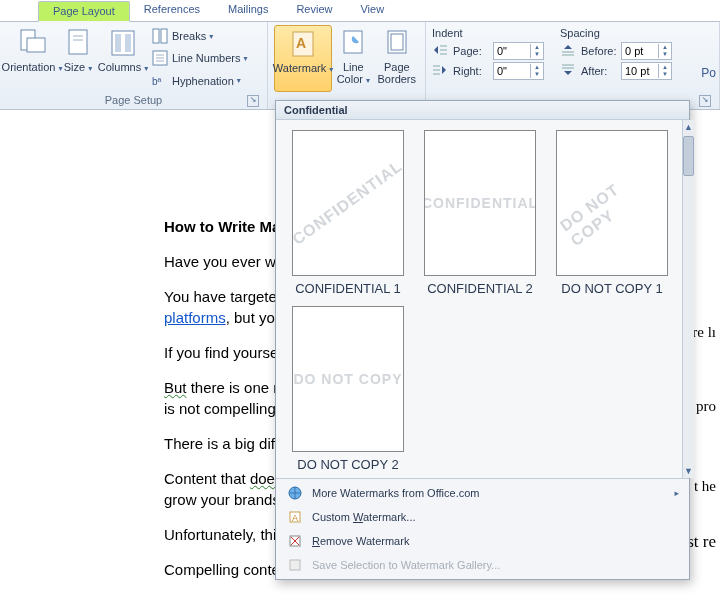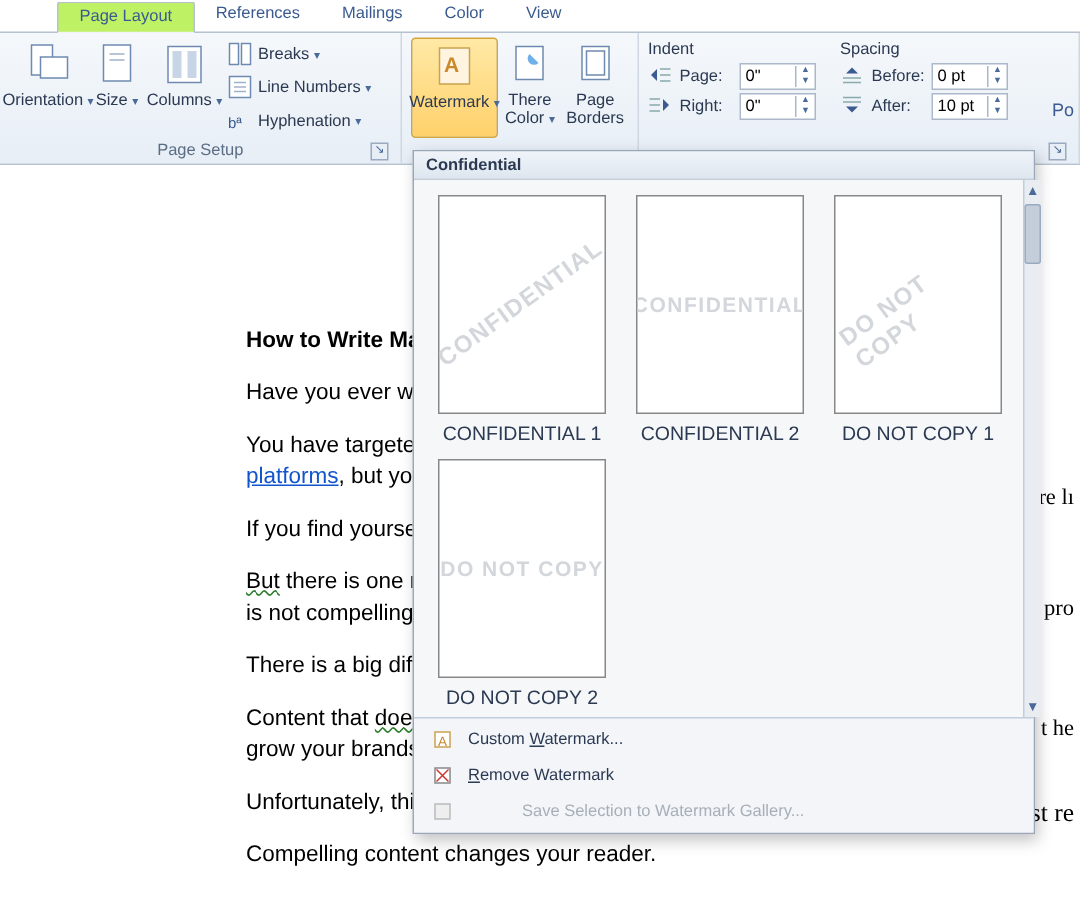--- a/index.html
+++ b/index.html
@@ -45,32 +45,32 @@
   .wm-diag { transform:rotate(-36deg); color:#d3d7db; font-weight:bold; font-size:16px; letter-spacing:1px; }
   .wm-horz { color:#d3d7db; font-weight:bold; font-size:14px; letter-spacing:1px; }
   .cap { margin-top:5px; font-size:13px; color:#2b3a52; text-align:center; }
   .galscroll { width:17px; background:#e9edf2; border-left:1px solid #c2cddb; display:flex; flex-direction:column; align-items:center; }
   .arrow { font-size:9px; color:#4a6a99; padding:2px 0; cursor:pointer; }
   .sthumb { flex:0 0 40px; width:11px; background:#c4cedb; border:1px solid #9aaac0; border-radius:2px; margin:2px 0; }
   .menu { border-top:1px solid #c2cddb; background:#f3f5f8; padding:2px 0; }
   .mitem { display:flex; align-items:center; padding:4px 10px; font-size:11px; color:#2b3a52; cursor:pointer; }
   .mitem .mic { width:18px; height:16px; margin-right:8px; display:inline-flex; align-items:center; justify-content:center; }
   .mitem .marr { margin-left:auto; font-size:9px; color:#4a6a99; }
-  .mitem.dis { color:#a7afb9; cursor:default;gap:36px; }
+  .mitem.dis { color:#a7afb9; cursor:default; }
   .po { position:absolute; right:4px; top:66px; color:#3a5a90; font-size:12px; }
   u.accel { text-decoration:underline; }
 </style>
 </head>
 <body>
 
 <div class="tabrow">
   <div class="tab active">Page Layout</div>
   <div class="tab">References</div>
   <div class="tab">Mailings</div>
-  <div class="tab">Color</div>
+  <div class="tab">Review</div>
   <div class="tab">View</div>
 </div>
 
 <div class="ribbon">
 
   <div class="group" style="width:268px">
     <div class="group-body">
       <div class="bigbtn">
         <span class="ic">
           <svg width="30" height="30">
@@ -151,21 +151,21 @@
         </span>
         <span class="lbl"><span>Watermark</span><span class="dd">▾</span></span>
       </div>
       <div class="bigbtn" style="width:46px">
         <span class="ic">
           <svg width="28" height="30">
               <rect x="5" y="3" width="18" height="22" fill="#fff" stroke="#6e8ab0"></rect>
               <path d="M14 8 l6 6 a4 4 0 1 1 -6 -6" fill="#6fb0e8"></path>
             </svg>
         </span>
-        <span class="lbl"><span>There Color</span><span class="dd">▾</span></span>
+        <span class="lbl"><span>Line Color</span><span class="dd">▾</span></span>
       </div>
       <div class="bigbtn" style="width:48px">
         <span class="ic">
           <svg width="28" height="30">
               <rect x="5" y="3" width="18" height="22" fill="#fff" stroke="#6e8ab0"></rect>
               <rect x="8" y="6" width="12" height="16" fill="none" stroke="#6e8ab0"></rect>
             </svg>
         </span>
         <span class="lbl">Page Borders</span>
       </div>
@@ -303,20 +303,30 @@
       <span class="arrow">▲</span>
       <div class="sthumb"></div>
       <div style="flex:1"></div>
       <span class="arrow">▼</span>
     </div>
   </div>
   <div class="menu">
     <div class="mitem">
       <span class="mic">
           <svg width="14" height="14">
+            <circle cx="7" cy="7" r="6" fill="#6fb0e8" stroke="#2a6aa8"></circle>
+            <path d="M2 7 h10 M7 1 v12" stroke="#2a6aa8" stroke-width="0.8"></path>
+          </svg>
+        </span>
+      <span>More Watermarks from Office.com</span>
+        <span class="marr">▸</span>
+    </div>
+    <div class="mitem">
+      <span class="mic">
+          <svg width="14" height="14">
             <rect x="2" y="2" width="10" height="10" fill="#fff" stroke="#caa250"></rect>
             <text x="4" y="11" font-size="9" fill="#c98a2c">A</text>
           </svg>
         </span>
       <span>Custom <u class="accel">W</u>atermark...</span>
     </div>
     <div class="mitem">
       <span class="mic">
           <svg width="14" height="14">
             <rect x="2" y="2" width="10" height="10" fill="#fff" stroke="#888"></rect>

